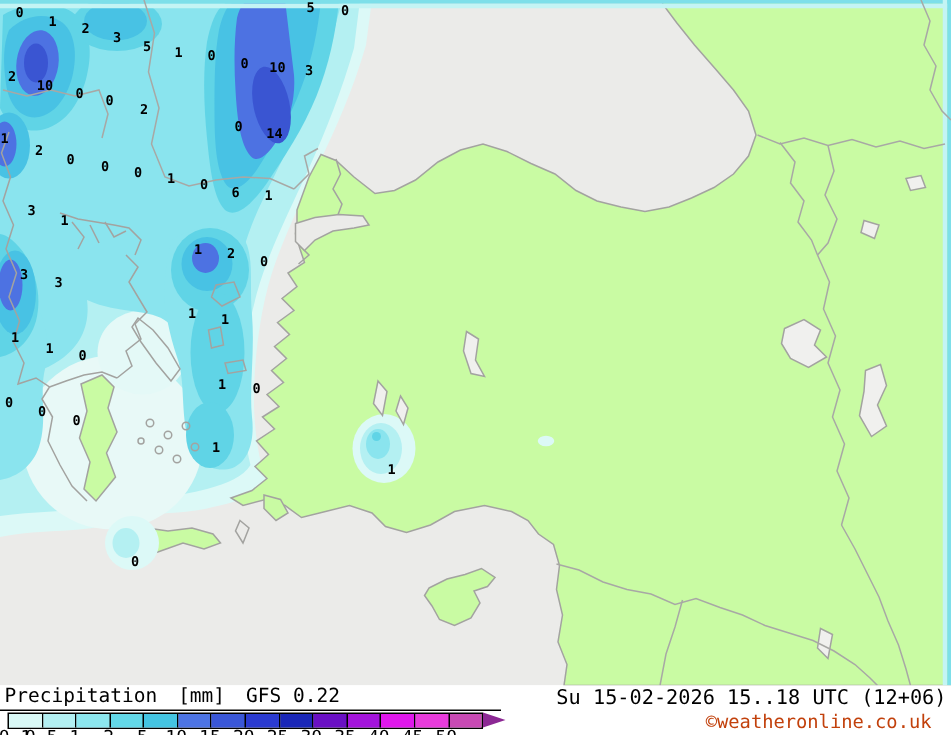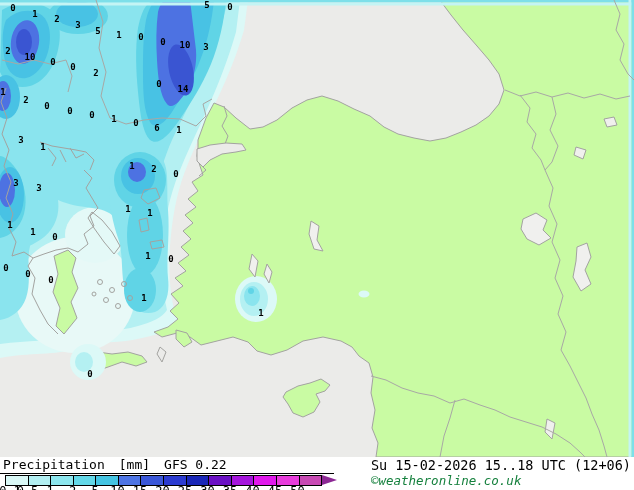--- a/index.html
+++ b/index.html
@@ -13,21 +13,21 @@
   #colorbar-row{position:relative;height:10px;margin-top:1px;}
   #colorbar{position:absolute;left:5px;top:0;width:315px;height:9px;display:flex;
        border:1px solid #000;}
   .cb-seg{flex:1 1 auto;border-right:1px solid #000;}
   .cb-seg:last-child{border-right:none;}
   #cb-arrow{position:absolute;left:322px;top:0;width:0;height:0;
        border-top:5.5px solid transparent;border-bottom:5.5px solid transparent;
        border-left:15px solid #8c2894;}
   #cb-labels{position:relative;height:11px;font-size:12px;color:#000;}
   .cb-lab{position:absolute;top:-1px;transform:translateX(-50%);}
-  #footer-right{position:absolute;right:3px;top:0;}
+  #footer-right{position:absolute;right:3px;top:0;text-align:right;}
   #footer-datetime{font-size:13.5px;color:#000;white-space:nowrap;}
   #footer-copy{font-size:12.5px;margin-top:0px;margin-right:10px;}
   svg text.vlab{font-family:"DejaVu Sans Mono","Liberation Mono",monospace;
        font-size:9px;font-weight:bold;fill:#000;text-anchor:middle;}
 </style>
 </head>
 <body>
 
 <div id="app">
   <div id="map-wrap">
@@ -229,16 +229,16 @@
           <span class="cb-lab" style="left: 185px;">25</span>
           <span class="cb-lab" style="left: 207.5px;">30</span>
           <span class="cb-lab" style="left: 230px;">35</span>
           <span class="cb-lab" style="left: 252.5px;">40</span>
           <span class="cb-lab" style="left: 275px;">45</span>
           <span class="cb-lab" style="left: 297.5px;">50</span>
         </div>
     </div>
     <div id="footer-right">
       <div id="footer-datetime">Su 15-02-2026 15..18 UTC (12+06)</div>
-      <div id="footer-copy" style="color: #15803d; font-style: italic;">©weatheronline.co.uk</div>
+      <div id="footer-copy" style="color: #c2410c;">©weatheronline.co.uk</div>
     </div>
   </div>
 </div>
 
 </body></html>

